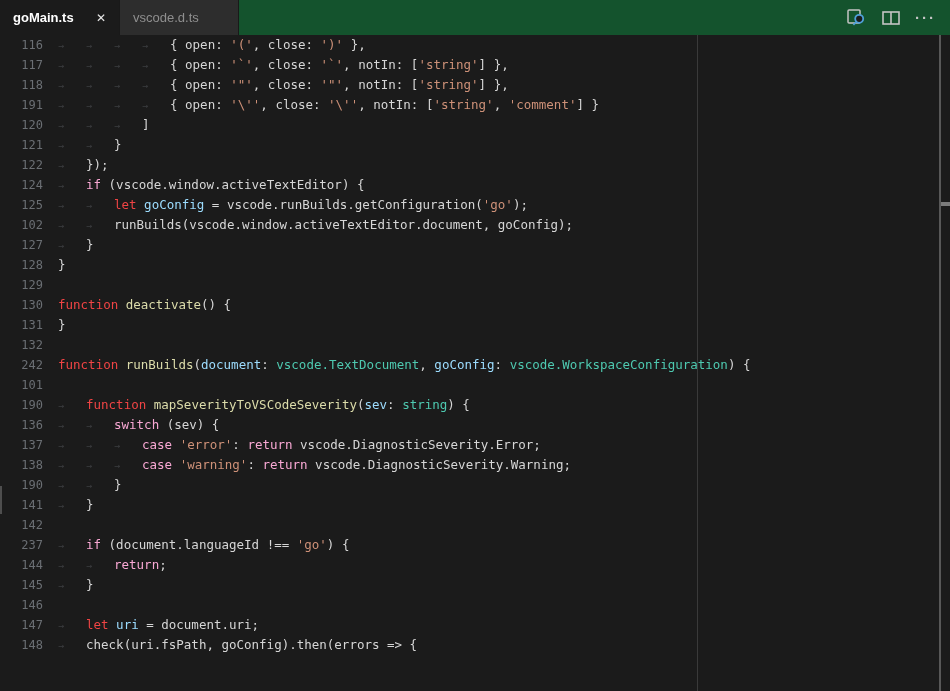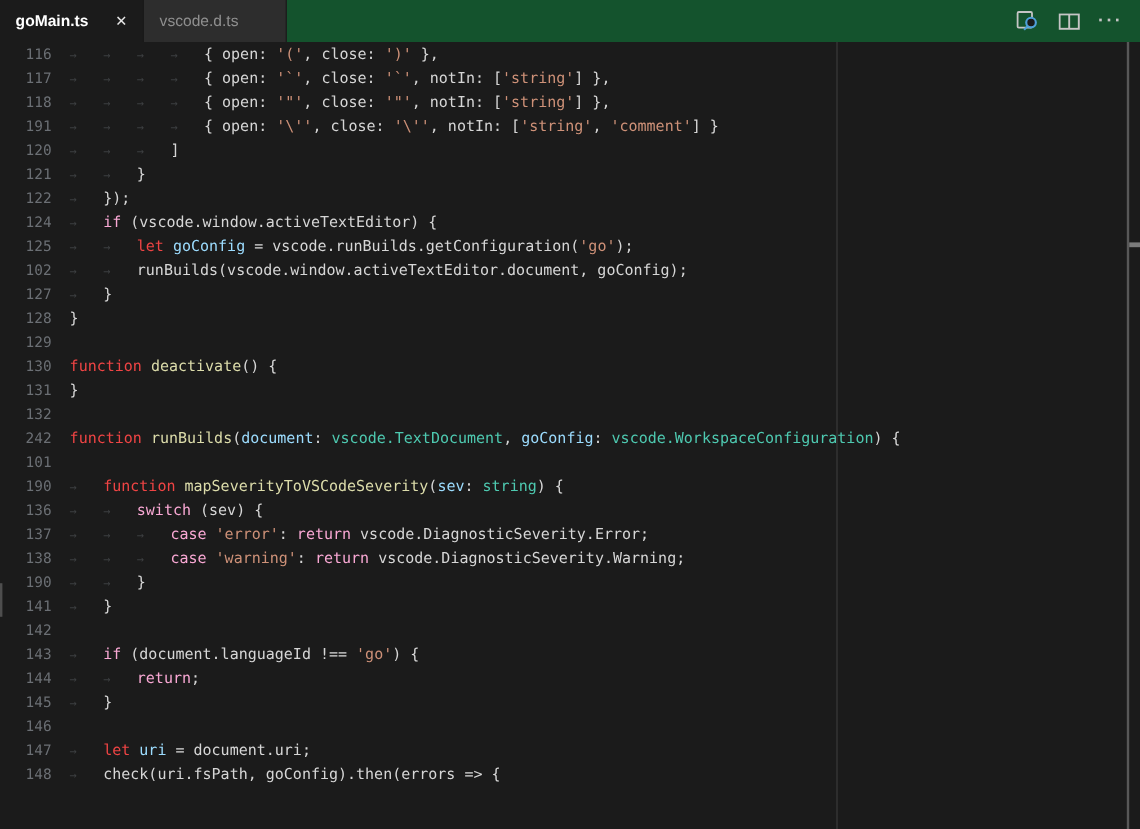--- a/index.html
+++ b/index.html
@@ -162,21 +162,21 @@
       </div>
       <div class="line">
         <span class="num">141</span>
         <span class="codetext"><span class="ws-tab"><span class="arrow">→</span></span><span class="tk-fg">}</span></span>
       </div>
       <div class="line">
         <span class="num">142</span>
         <span class="codetext"></span>
       </div>
       <div class="line">
-        <span class="num">143</span>
+        <span class="num">237</span>
         <span class="codetext"><span class="ws-tab"><span class="arrow">→</span></span><span class="tk-ctrl">if</span><span class="tk-fg"> (document.languageId !== </span><span class="tk-str">'go'</span><span class="tk-fg">) {</span></span>
       </div>
       <div class="line">
         <span class="num">144</span>
         <span class="codetext"><span class="ws-tab"><span class="arrow">→</span></span><span class="ws-tab"><span class="arrow">→</span></span><span class="tk-ctrl">return</span><span class="tk-fg">;</span></span>
       </div>
       <div class="line">
         <span class="num">145</span>
         <span class="codetext"><span class="ws-tab"><span class="arrow">→</span></span><span class="tk-fg">}</span></span>
       </div>

